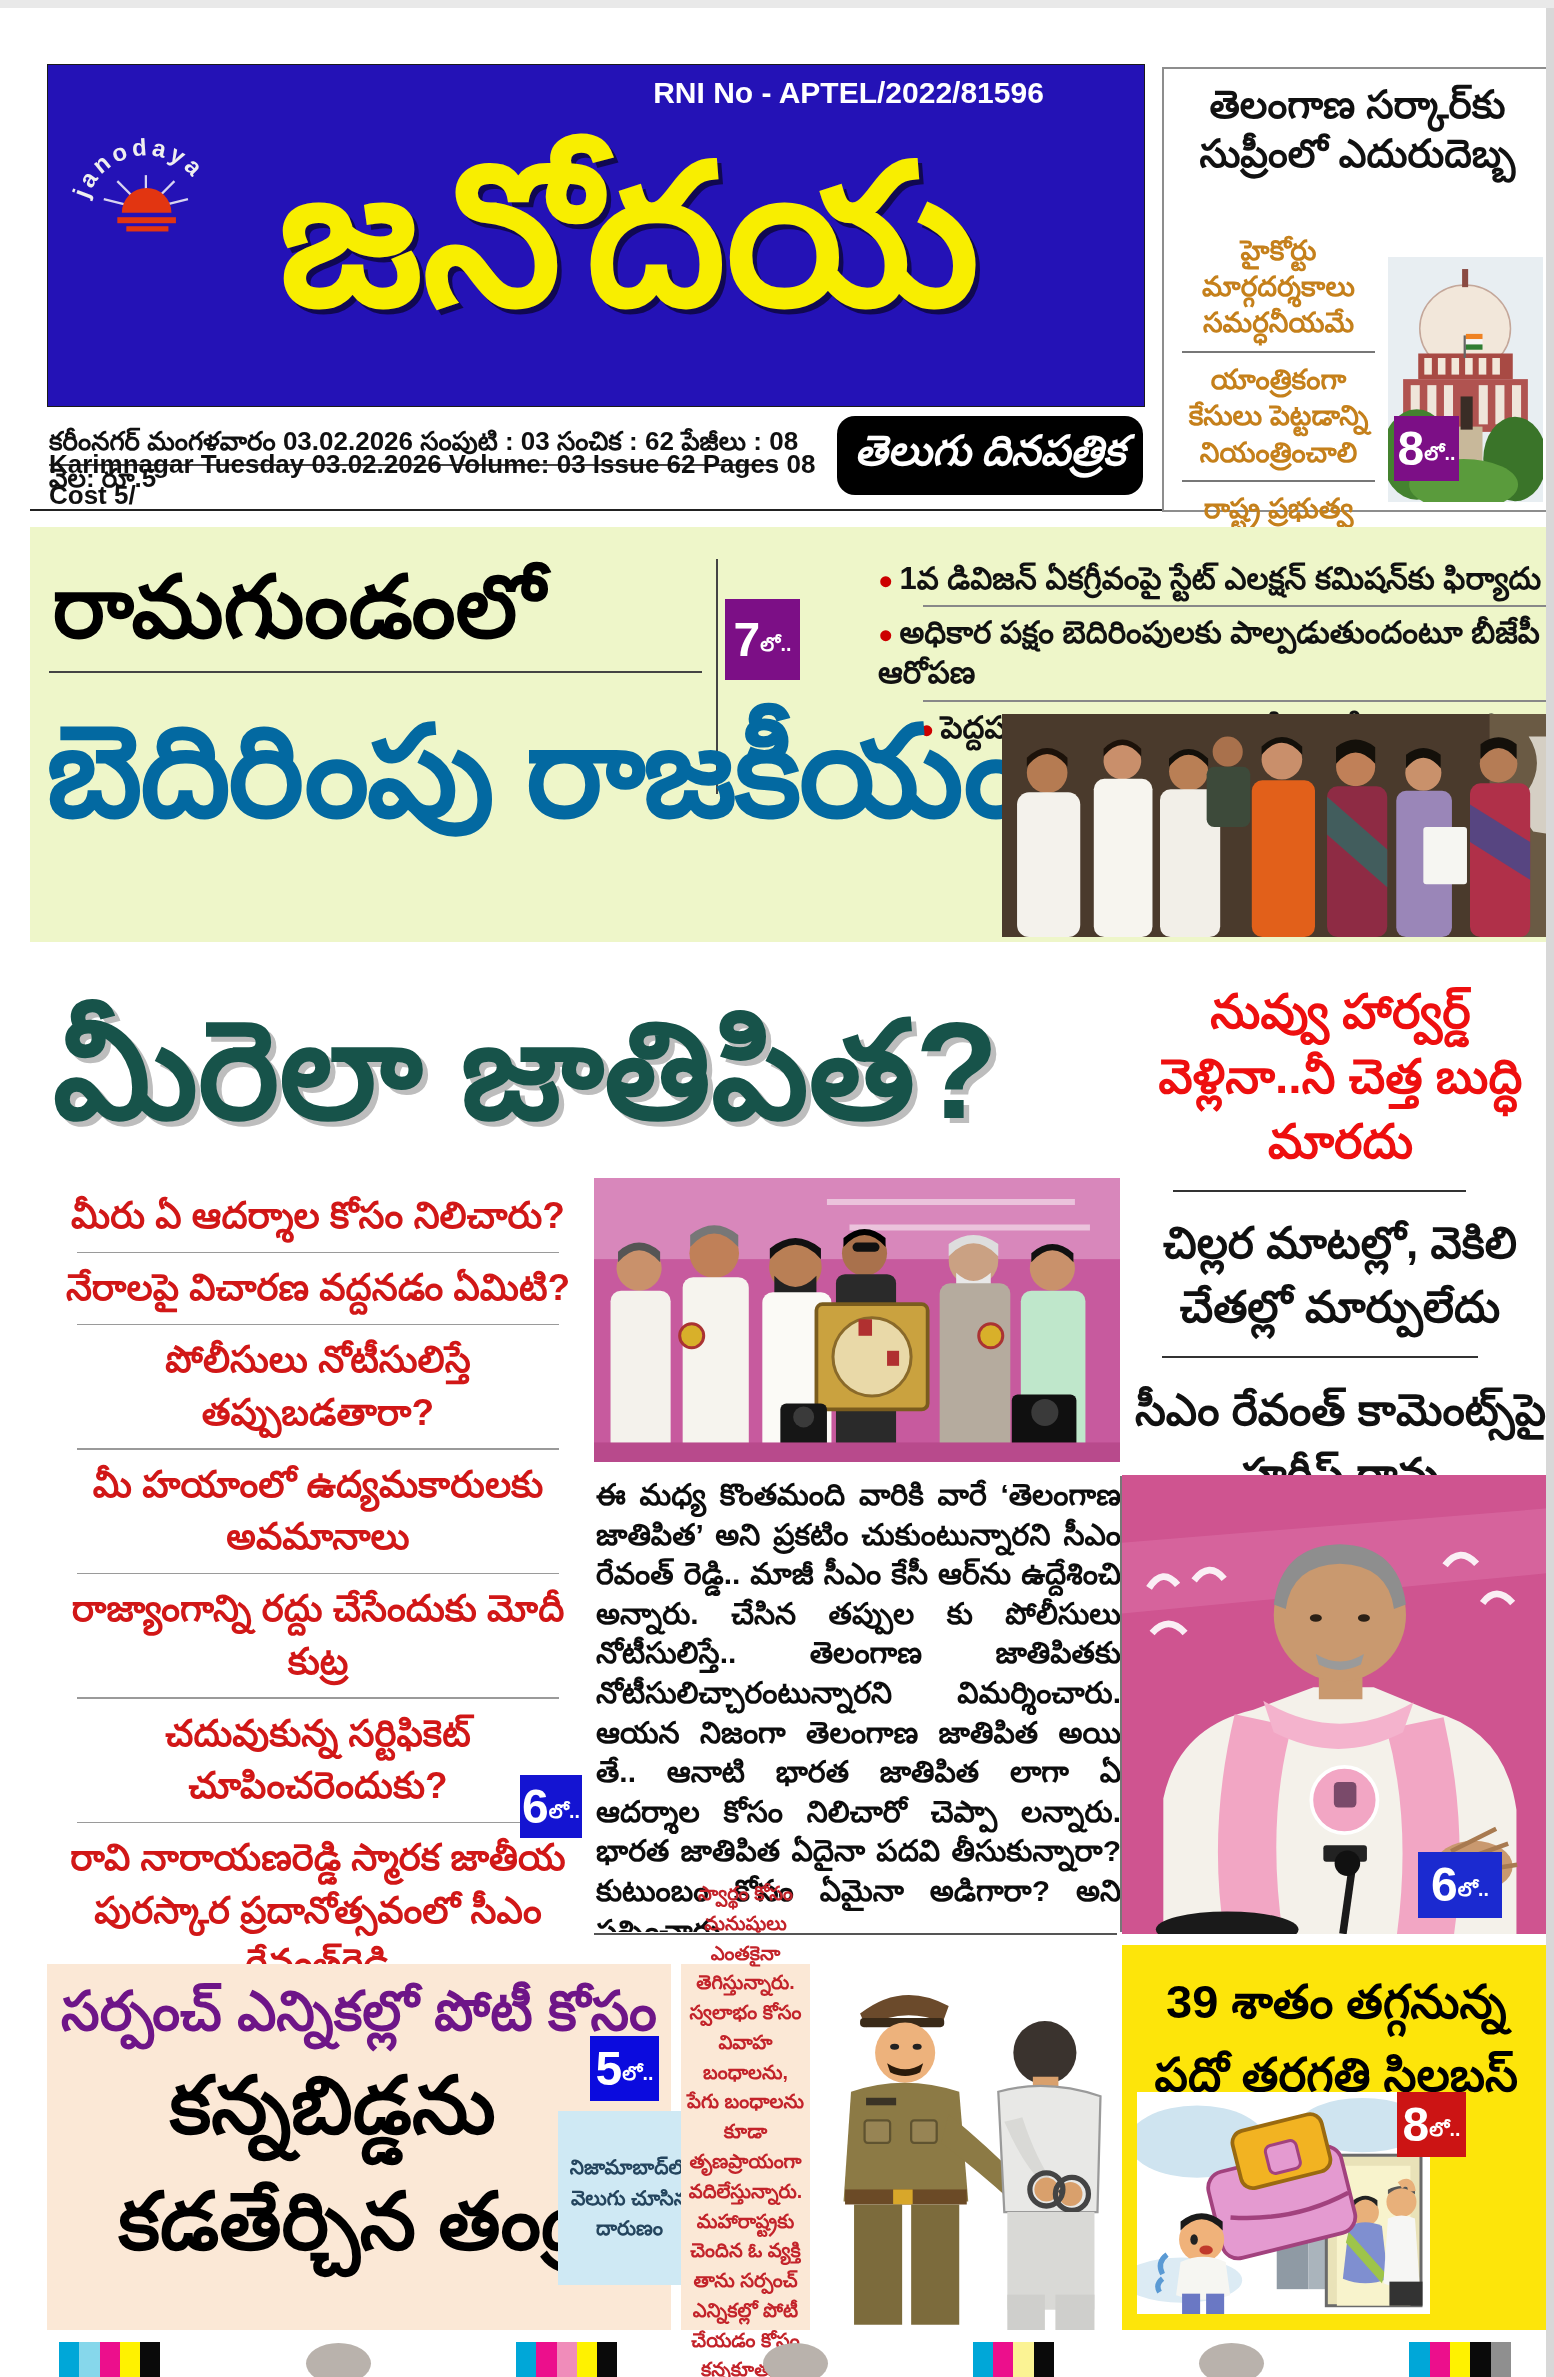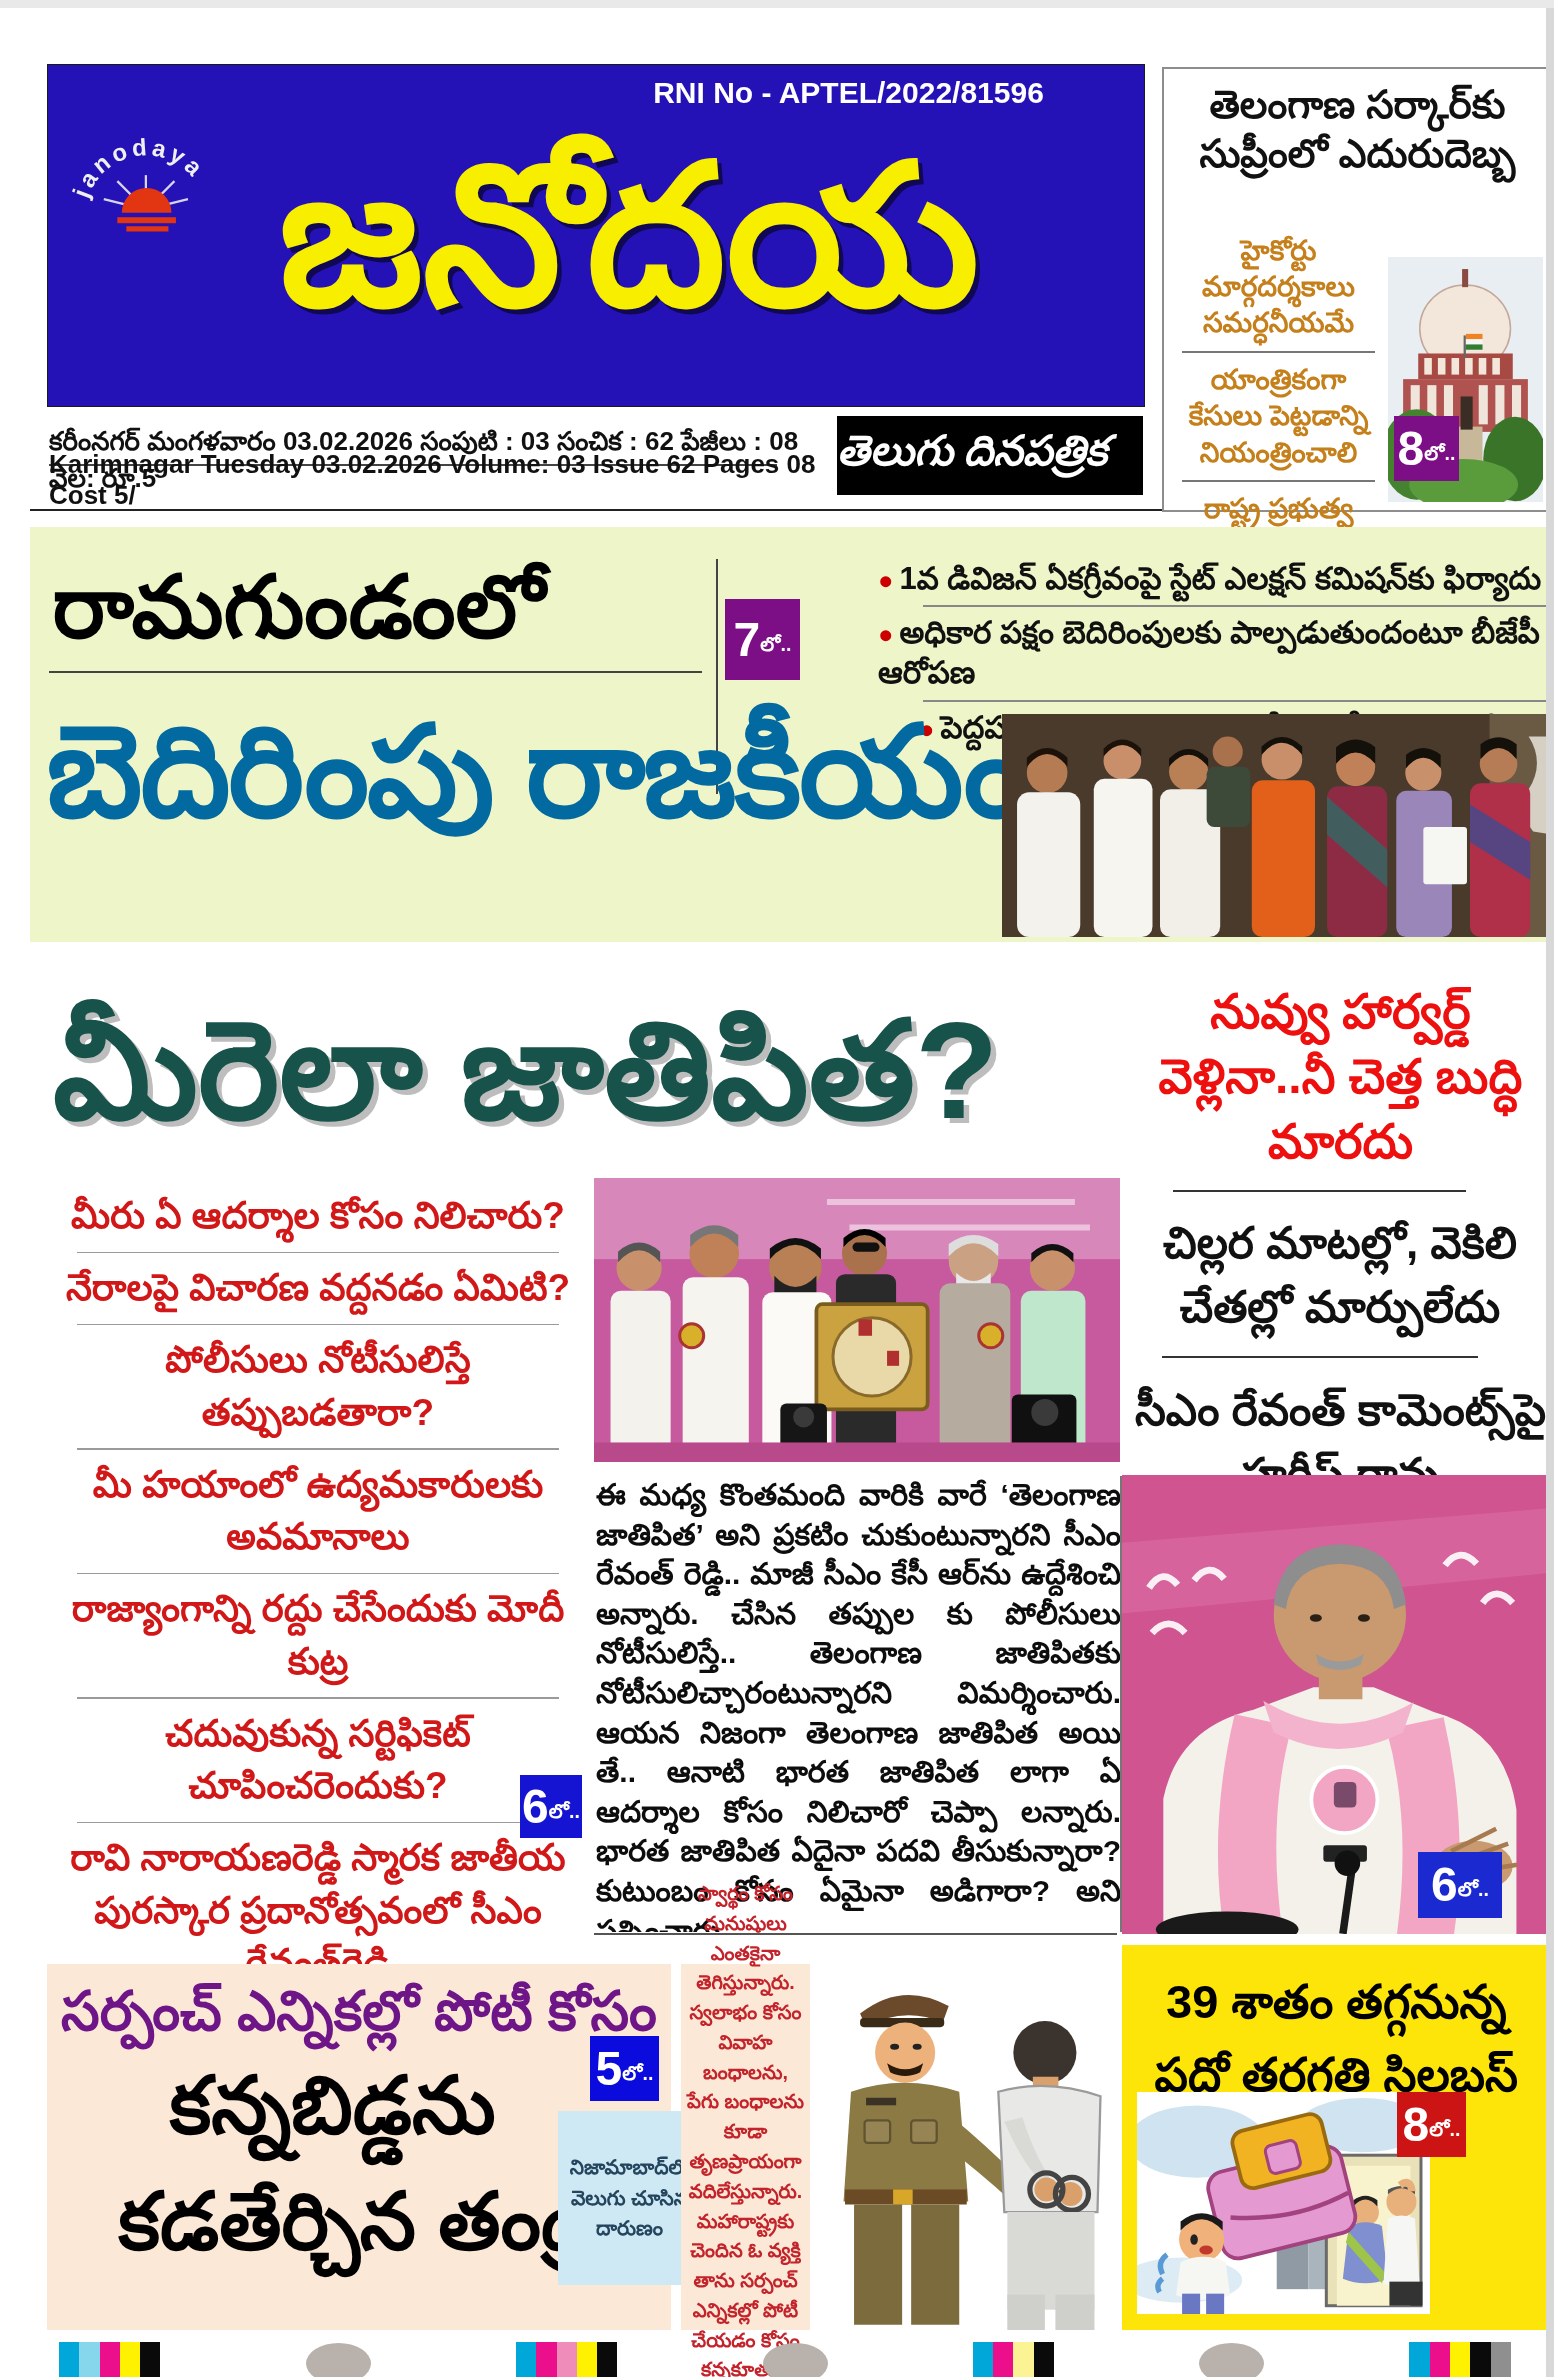--- a/index.html
+++ b/index.html
@@ -13,22 +13,22 @@
   #masthead{left:47px;top:56px;width:1096px;height:341px;background:#2412b6;border:1.5px solid #1a1a1a;}
   #rni{left:526px;top:10.5px;width:549px;text-align:center;color:#fff;font-weight:bold;font-size:30px;}
   #mast-title{left:75px;top:53px;width:1012px;text-align:center;color:#f8ee00;font-weight:900;
               font-size:197px;line-height:1.2;text-shadow:4.5px 4.5px 0 rgba(0,0,0,.55);white-space:nowrap;}
   #sun-logo{left:9px;top:38px;width:177px;height:139px;}
 
   
   #dateline-te{left:49px;top:418px;width:782px;font-size:26px;font-weight:bold;}
   #dateline-en{left:49px;top:441px;width:782px;font-size:26px;font-weight:bold;}
   #tagline-box{left:837px;top:408px;width:306px;height:79px;background:#000;color:#fff;
-               display:flex;align-items:center;font-size:42px;font-weight:bold;
-               font-family:"Liberation Serif",serif;font-style:italic;}
+               display:flex;align-items:center;justify-content:center;font-size:42px;font-weight:bold;
+               font-family:"Liberation Serif",serif;font-style:italic;border-radius:18px;}
 
   
   #supreme-box{left:1162px;top:59px;width:389px;height:441px;border:2.3px solid #8d8d8d;background:#fff;}
   #supreme-head{left:6px;top:12px;width:375px;text-align:center;font-size:39px;font-weight:900;line-height:1.25;}
   #supreme-points{left:12px;top:156px;width:205px;}
   .sp-item{color:#c5801b;font-weight:bold;font-size:28px;line-height:1.3;text-align:center;padding:7.5px 0;}
   .sp-div{height:2.3px;background:#777;margin:1.5px 6px;}
   #sc-photo{left:224px;top:188px;width:155px;height:245px;}
   .badge{display:flex;align-items:center;justify-content:center;color:#fff;font-weight:bold;}
   .badge .num{font-size:48px;line-height:1;}

